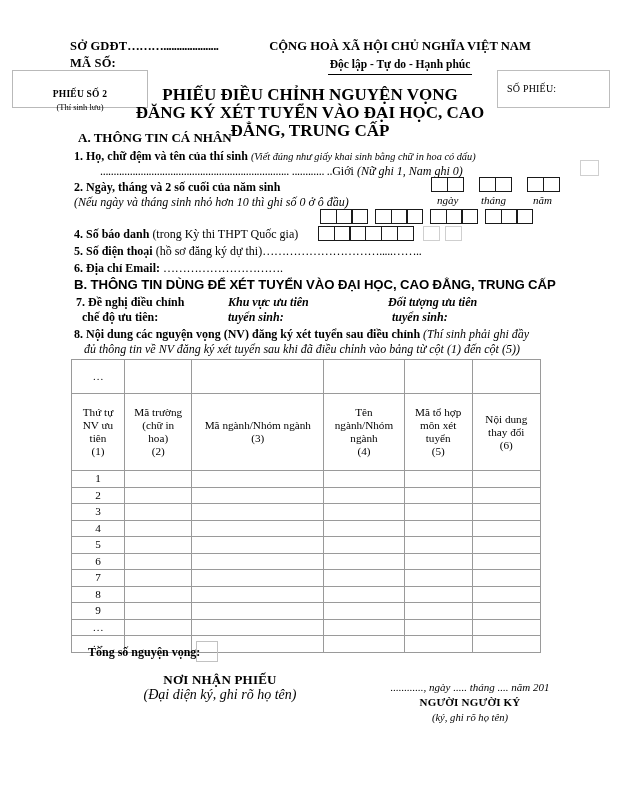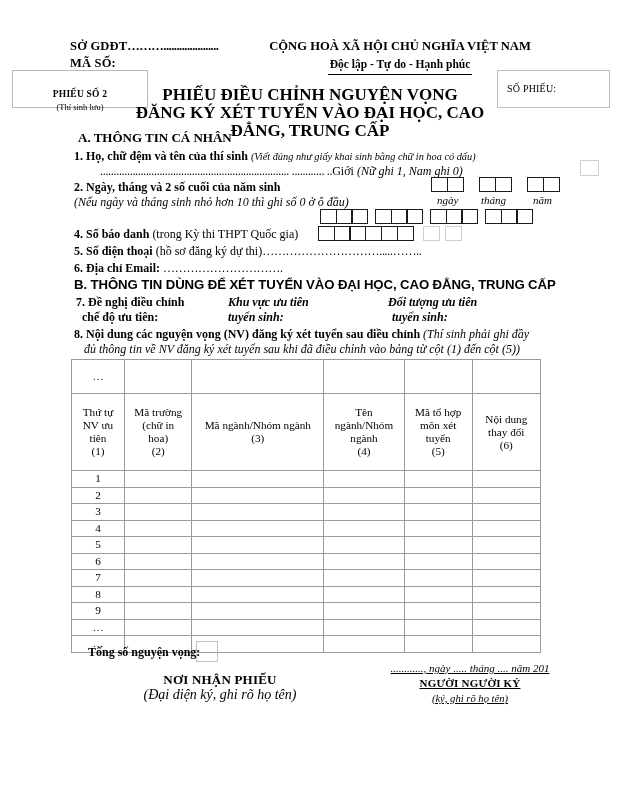--- a/index.html
+++ b/index.html
@@ -199,26 +199,25 @@
     width: 200px;
     text-align: center;
     font-size: 11px;
     line-height: 15px;
   }
   .f-left .t1 { font-weight: bold; font-size: 13px; letter-spacing: .2px; }
   .f-left .t2 { font-style: italic; font-size: 14px; }
   .f-right {
     position: absolute;
     left: 370px;
-    top: 661px;
+    top: 680px;
     width: 200px;
     text-align: center;
     font-size: 11px;
     line-height: 15px;
-    text-decoration: underline;
   }
   .f-right .t0 { font-style: italic; font-size: 11px; }
   .f-right .t1 { font-weight: bold; font-size: 11px; letter-spacing: .2px; }
   .f-right .t2 { font-style: italic; font-size: 10.6px; }
 </style>
 </head>
 <body>
 
 <div class="page">
 

